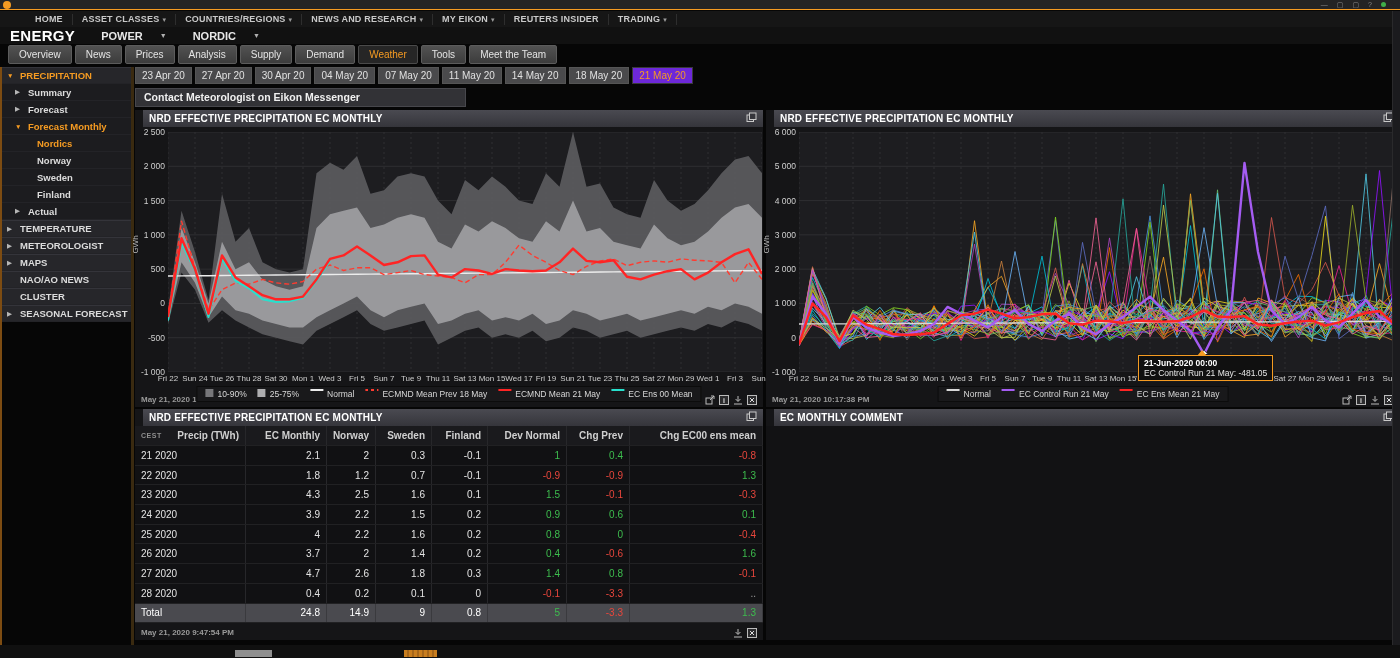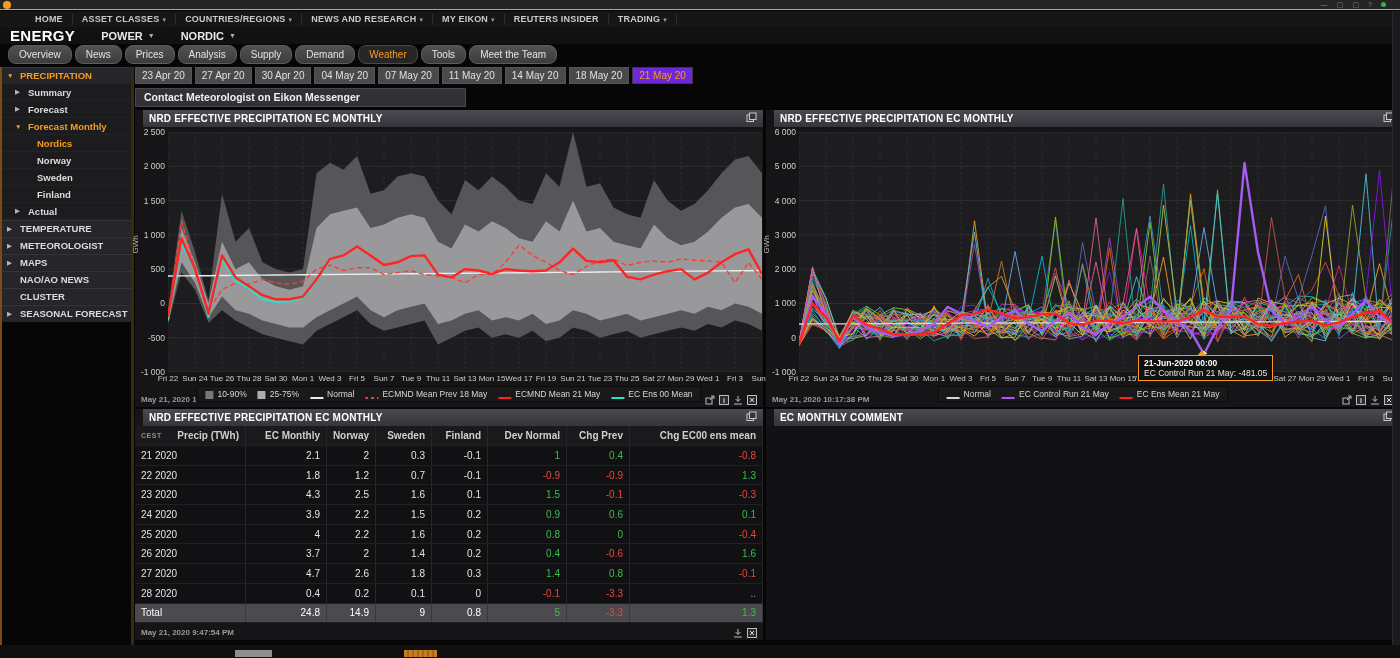--- a/index.html
+++ b/index.html
@@ -15,26 +15,26 @@
   .chrome-status { width:5px; height:5px; border-radius:50%; background:#3fae49; }
 
   
   .menubar { position:absolute; left:0; top:11px; width:1400px; height:16px; background:#161616; display:flex; align-items:center; padding-left:26px; }
   .menu-item { color:#c9c9c9; font-size:9px; font-weight:bold; letter-spacing:.2px; padding:0 9px; border-right:1px solid #2e2e2e; cursor:default; display:flex; align-items:center; gap:3px; height:11px; line-height:11px; }
   .menu-item .caret { color:#9a9a9a; font-size:7px; }
 
   
   .appheader { position:absolute; left:0; top:27px; width:1400px; height:17px; background:#111; display:flex; align-items:center; padding-left:10px; gap:26px; }
   .app-title { color:#fff; font-size:15px; font-weight:bold; letter-spacing:.3px; }
-  .selector { color:#e8e8e8; font-size:11px; font-weight:bold; display:flex; gap:5px; align-items:center; }
+  .selector { color:#e8e8e8; font-size:11px; font-weight:bold; display:flex; gap:17px; align-items:center; }
   .selector .caret { color:#b0b0b0; font-size:7px; }
 
   
   .tabsrow { position:absolute; left:8px; top:45px; height:19px; display:flex; gap:3px; }
-  .tab { background:linear-gradient(#525252,#3c3c3c); border:1px solid #5c5c5c; border-radius:8px; color:#e4e4e4; font-size:10px; padding:0 10px; display:flex; align-items:center; }
+  .tab { background:linear-gradient(#525252,#3c3c3c); border:1px solid #5c5c5c; border-radius:2px; color:#e4e4e4; font-size:10px; padding:0 10px; display:flex; align-items:center; }
   .tab.active { background:#262626; color:#f59b22; border-color:#4a4a4a; }
 
   
   .sidebar { position:absolute; left:0; top:67px; width:131px; background:#151517; }
   .sb-strip { position:absolute; left:0; top:67px; width:2px; height:589px; background:#7d4c12; }
   .splitter { position:absolute; left:131px; top:67px; width:3px; height:589px; background:#3a2a10; }
   .sb-row { position:relative; height:17px; display:flex; align-items:center; font-size:9.5px; font-weight:bold; color:#dcdcdc; background:#1c1c1f; border-bottom:1px solid #232327; cursor:default; }
   .sb-row.lv0 { background:#26262a; border-top:1px solid #34343a; }
   .sb-row .arr { position:absolute; font-size:6.5px; color:#b6b6b6; }
   .sb-row.lv0 .arr { left:7px; } .sb-row.lv1 .arr { left:15px; }
@@ -56,21 +56,21 @@
   .panelfooter .ts { flex:1; color:#9a9a9a; font-size:8px; font-weight:bold; }
   .footicons { display:flex; gap:4px; align-items:center; }
   .footicons span { display:inline-flex; }
 
   
   .plotrect { position:absolute; background:#1d1d20; }
   .ylab { position:absolute; color:#cfcfcf; font-size:8.5px; width:29px; text-align:right; }
   .gwh { position:absolute; left:-9px; top:130px; color:#bdbdbd; font-size:8px; transform:rotate(-90deg); }
   .xlab { position:absolute; color:#cfcfcf; font-size:8px; white-space:nowrap; transform:translateX(-50%); }
   .legend { position:absolute; left:50%; transform:translateX(-50%); background:#19191b; border:1px solid #0c0c0c; display:flex; gap:11px; align-items:center; padding:2px 8px; white-space:nowrap; }
-  .legend .li { display:flex; gap:4px; align-items:flex-end; color:#d8d8d8; font-size:8.5px; }
+  .legend .li { display:flex; gap:4px; align-items:flex-start; color:#d8d8d8; font-size:8.5px; }
   .li .sw { width:8px; height:8px; } .li .ln { width:13px; height:2px; }
   .li .dsh { width:13px; height:2px; background:repeating-linear-gradient(90deg,currentColor 0 3px,transparent 3px 6px); }
 
   .tooltip { position:absolute; background:#101010; border:1px solid #f59b22; box-shadow:0 0 0 1px #1a1a1a; padding:2px 5px; z-index:5; }
   .tooltip .tt1 { color:#fff; font-size:8.5px; font-weight:bold; }
   .tooltip .tt2 { color:#e6e6e6; font-size:8.5px; }
   .tt-caret { position:absolute; top:-6px; left:58px; width:0; height:0; border-left:5px solid transparent; border-right:5px solid transparent; border-bottom:6px solid #f59b22; }
 
   
   .tgrid { position:absolute; left:0; top:17px; right:0; }

